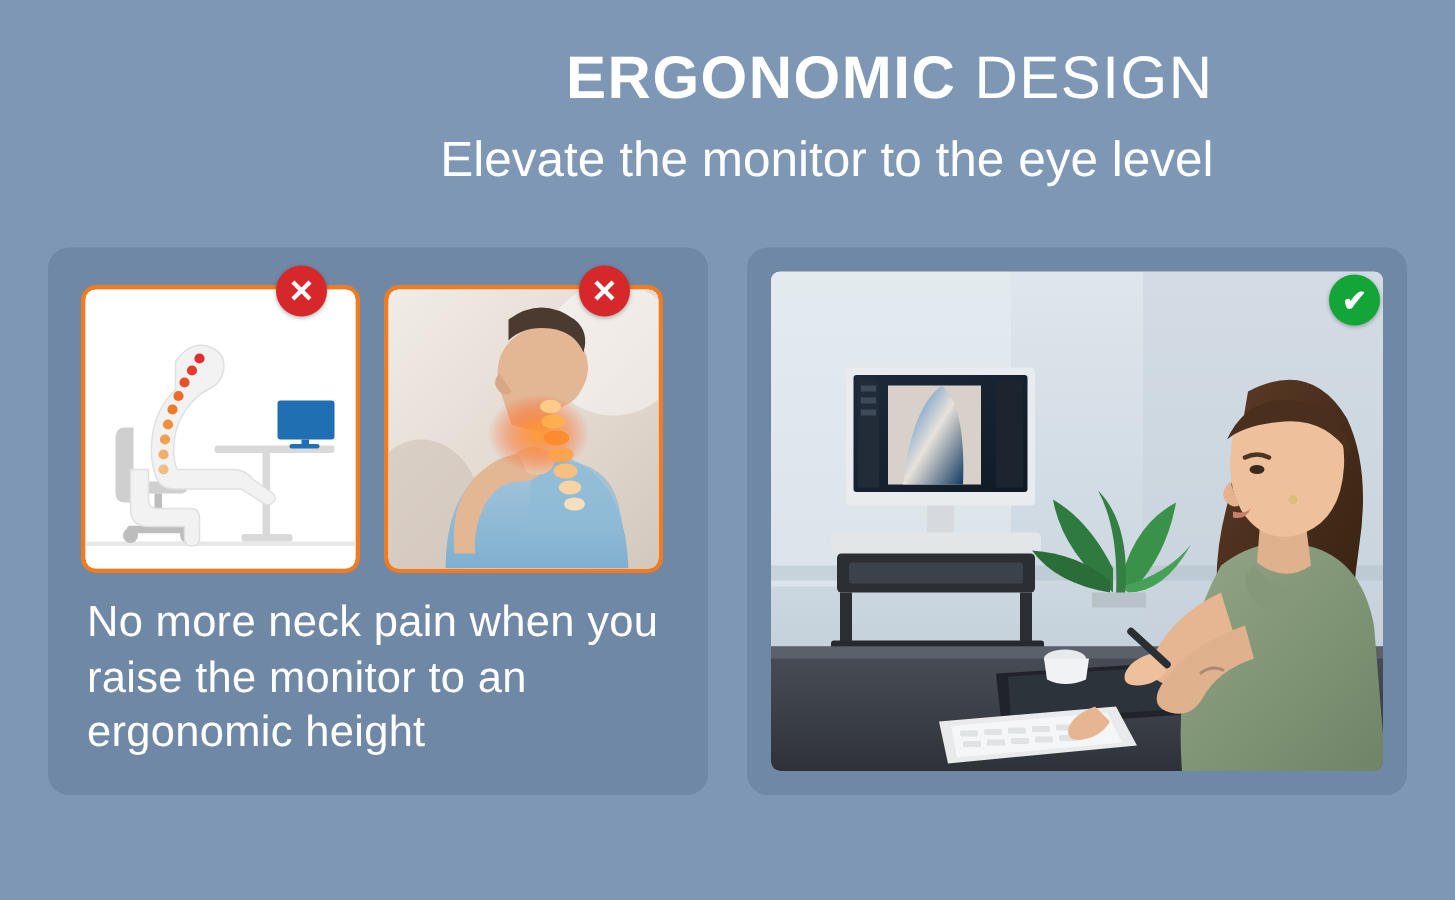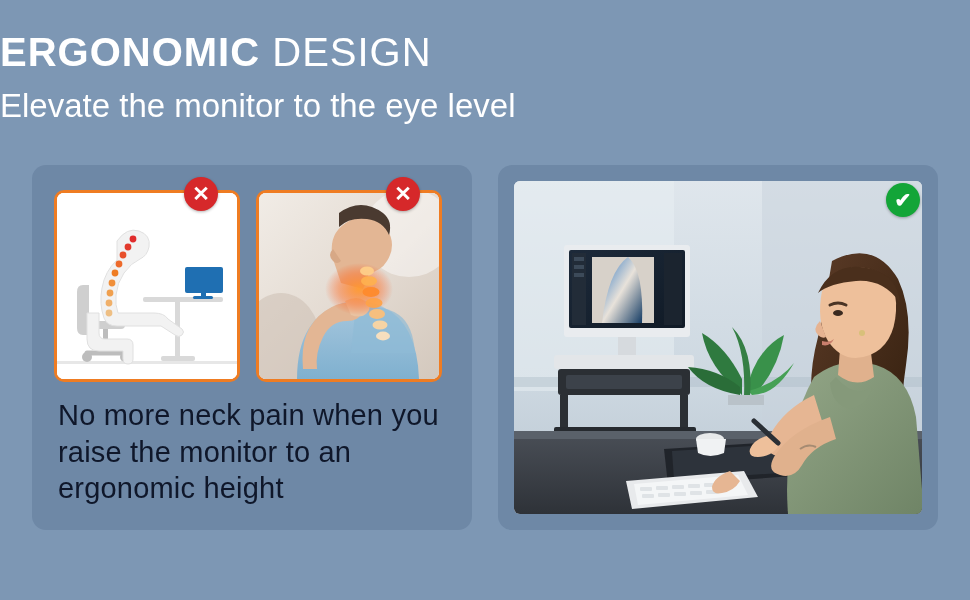--- a/index.html
+++ b/index.html
@@ -21,21 +21,21 @@
     background: #7d97b4;
     box-sizing: border-box;
   }
 
   
   .header {
     position: absolute;
     top: 30px;
     left: 0;
     width: 809px;
-    text-align: left;
+    text-align: right;
   }
   .title {
     font-size: 40px;
     letter-spacing: 1px;
     color: #ffffff;
     line-height: 1.1;
     white-space: nowrap;
   }
   .title .bold {
     font-weight: bold;
@@ -125,21 +125,21 @@
     position: absolute;
     inset: 0;
     background: linear-gradient(160deg, #efe9e3 0%, #e2d9d1 45%, #d8cec6 100%);
   }
 
   .caption {
     position: absolute;
     left: 26px;
     top: 232px;
     width: 400px;
-    color: #0f172a;
+    color: #ffffff;
     font-size: 29px;
     font-weight: 300;
     line-height: 1.26;
     letter-spacing: 0.2px;
   }
 
   
   .photo-desk {
     position: absolute;
     left: 16px;

